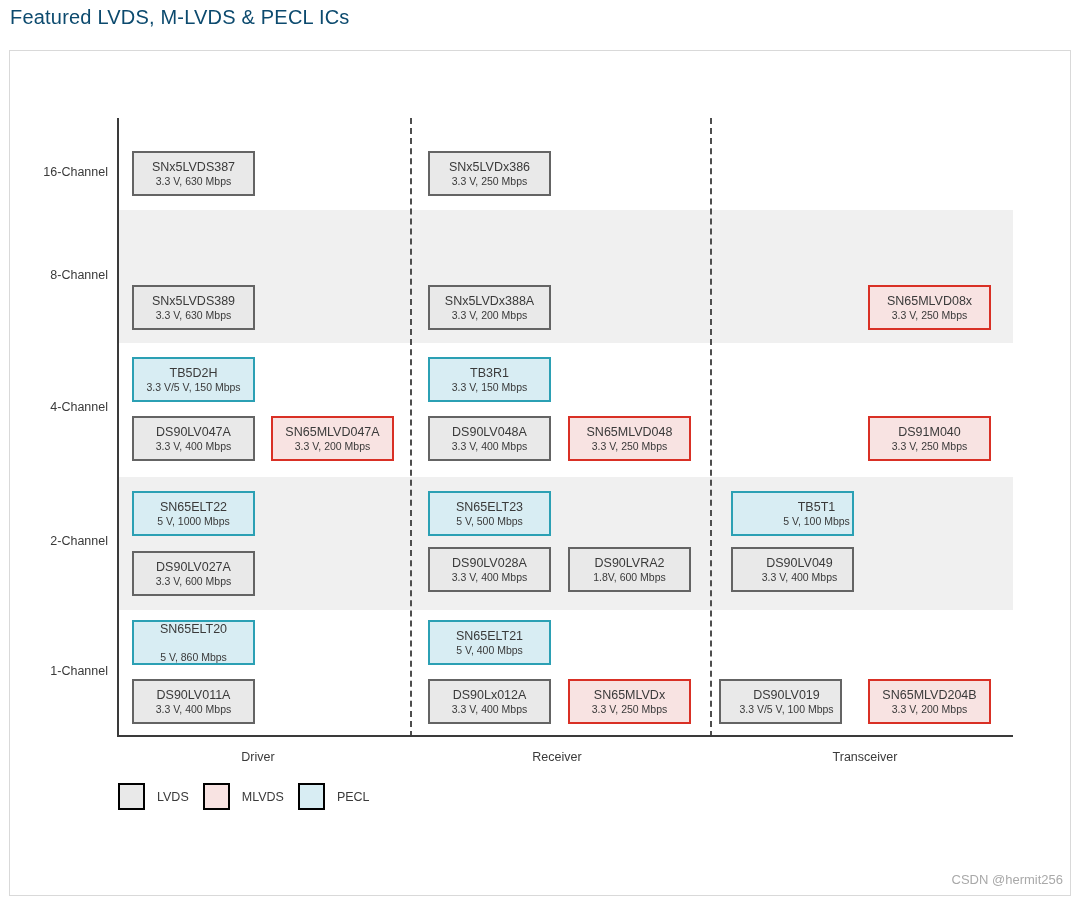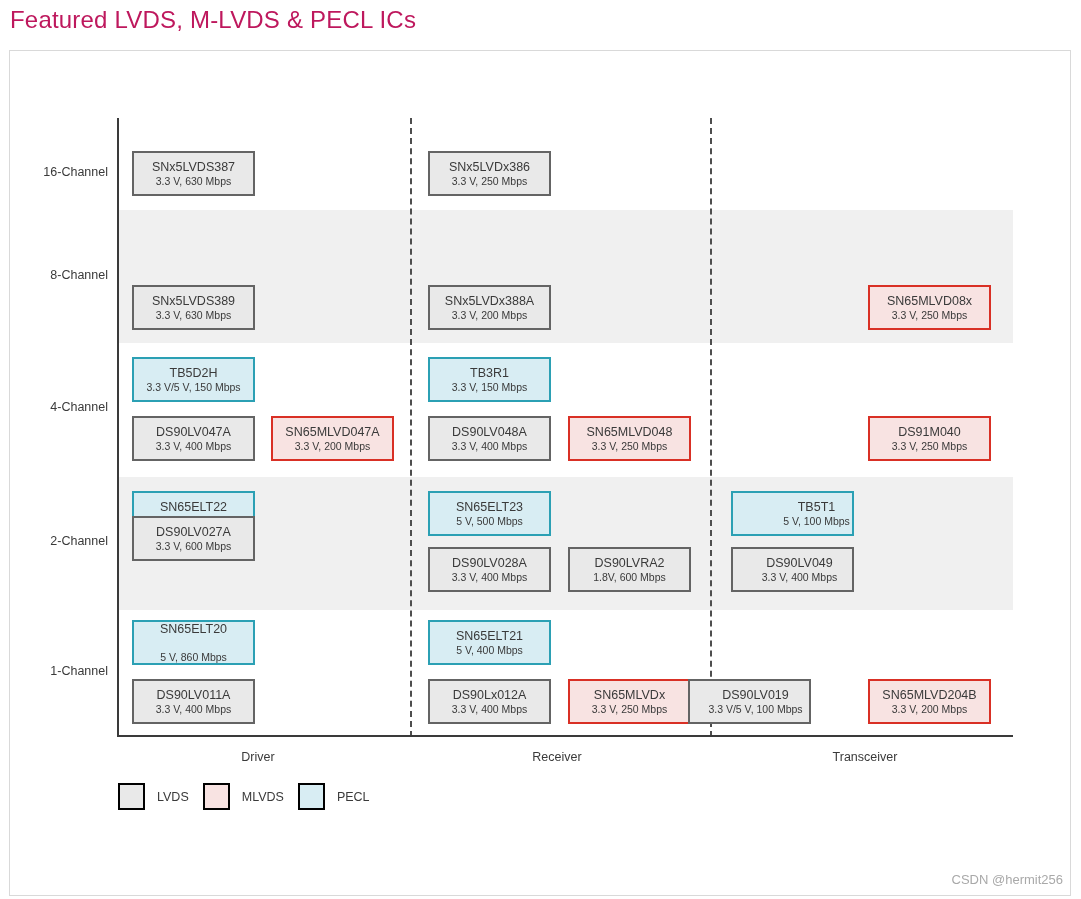--- a/index.html
+++ b/index.html
@@ -1,19 +1,19 @@
 <!DOCTYPE html>
 <html style="--lvds-fill: #e9e9e9; --lvds-border: #646464; --mlvds-fill: #f8e3e2; --mlvds-border: #d93025; --pecl-fill: #d8edf3; --pecl-border: #2ba0b4;"><head>
 <meta charset="utf-8">
 <style>
   html,body{margin:0;padding:0;background:#fff;}
   body{width:1081px;height:899px;position:relative;overflow:hidden;
        font-family:"Liberation Sans","DejaVu Sans",sans-serif;}
-  .title{position:absolute;left:10px;top:6px;margin:0;font-size:24px;font-weight:500;
-         color:#be185d;letter-spacing:.2px;}
+  .title{position:absolute;left:10px;top:6px;margin:0;font-size:20px;font-weight:500;
+         color:#0c4a6e;letter-spacing:.2px;}
   .panel{position:absolute;left:9px;top:50px;width:1062px;height:846px;
          border:1px solid #d9d9d9;background:#fff;box-sizing:border-box;}
   .layer{position:absolute;left:0;top:0;width:1081px;height:745px;border-radius:19px;}
   .band{position:absolute;background:#f0f0f0;z-index:1;}
   .divider{position:absolute;width:0;border-left:2px dashed #4e4e4e;z-index:2;}
   .axis-y{position:absolute;left:117px;top:118px;width:2px;height:619px;background:#3a3a3a;z-index:3;}
   .axis-x{position:absolute;left:118px;top:735px;width:895px;height:2px;background:#3a3a3a;z-index:3;}
   .part{position:absolute;width:123px;height:45px;border:2px solid;box-sizing:border-box;
         display:flex;flex-direction:column;align-items:center;justify-content:center;
         gap:1px;z-index:4;cursor:pointer;}
@@ -98,21 +98,21 @@
       <span class="pspec">3.3 V, 250 Mbps</span>
     </div>
     <div class="part mlvds" style="left: 868px; top: 416px;">
       <span class="pname">DS91M040</span>
       <span class="pspec">3.3 V, 250 Mbps</span>
     </div>
     <div class="part pecl" style="left: 132px; top: 491px;">
       <span class="pname">SN65ELT22</span>
       <span class="pspec">5 V, 1000 Mbps</span>
     </div>
-    <div class="part lvds" style="left: 132px; top: 516px;">
+    <div class="part lvds" style="left: 132px; top: 551px;">
       <span class="pname">DS90LV027A</span>
       <span class="pspec">3.3 V, 600 Mbps</span>
     </div>
     <div class="part pecl" style="left: 428px; top: 491px;">
       <span class="pname">SN65ELT23</span>
       <span class="pspec">5 V, 500 Mbps</span>
     </div>
     <div class="part lvds" style="left: 428px; top: 547px;">
       <span class="pname">DS90LV028A</span>
       <span class="pspec">3.3 V, 400 Mbps</span>
@@ -142,21 +142,21 @@
       <span class="pspec">5 V, 400 Mbps</span>
     </div>
     <div class="part lvds" style="left: 428px; top: 679px;">
       <span class="pname">DS90Lx012A</span>
       <span class="pspec">3.3 V, 400 Mbps</span>
     </div>
     <div class="part mlvds" style="left: 568px; top: 679px;">
       <span class="pname">SN65MLVDx</span>
       <span class="pspec">3.3 V, 250 Mbps</span>
     </div>
-    <div class="part lvds" style="left: 688px; top: 679px; padding-left: 12px;">
+    <div class="part lvds" style="left: 719px; top: 679px; padding-left: 12px;">
       <span class="pname">DS90LV019</span>
       <span class="pspec">3.3 V/5 V, 100 Mbps</span>
     </div>
     <div class="part mlvds" style="left: 868px; top: 679px;">
       <span class="pname">SN65MLVD204B</span>
       <span class="pspec">3.3 V, 200 Mbps</span>
     </div>
   </div>
 
 <div class="legend">

